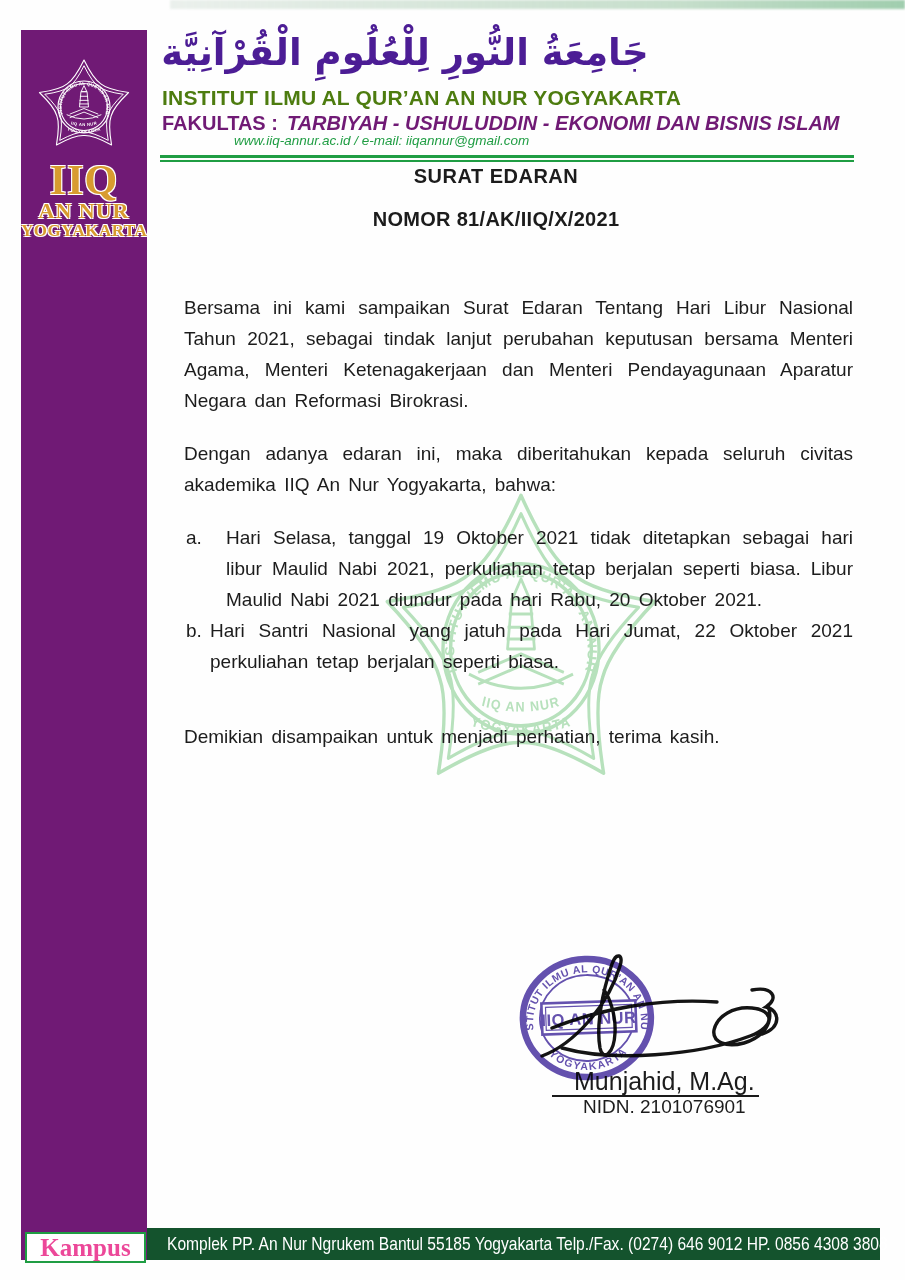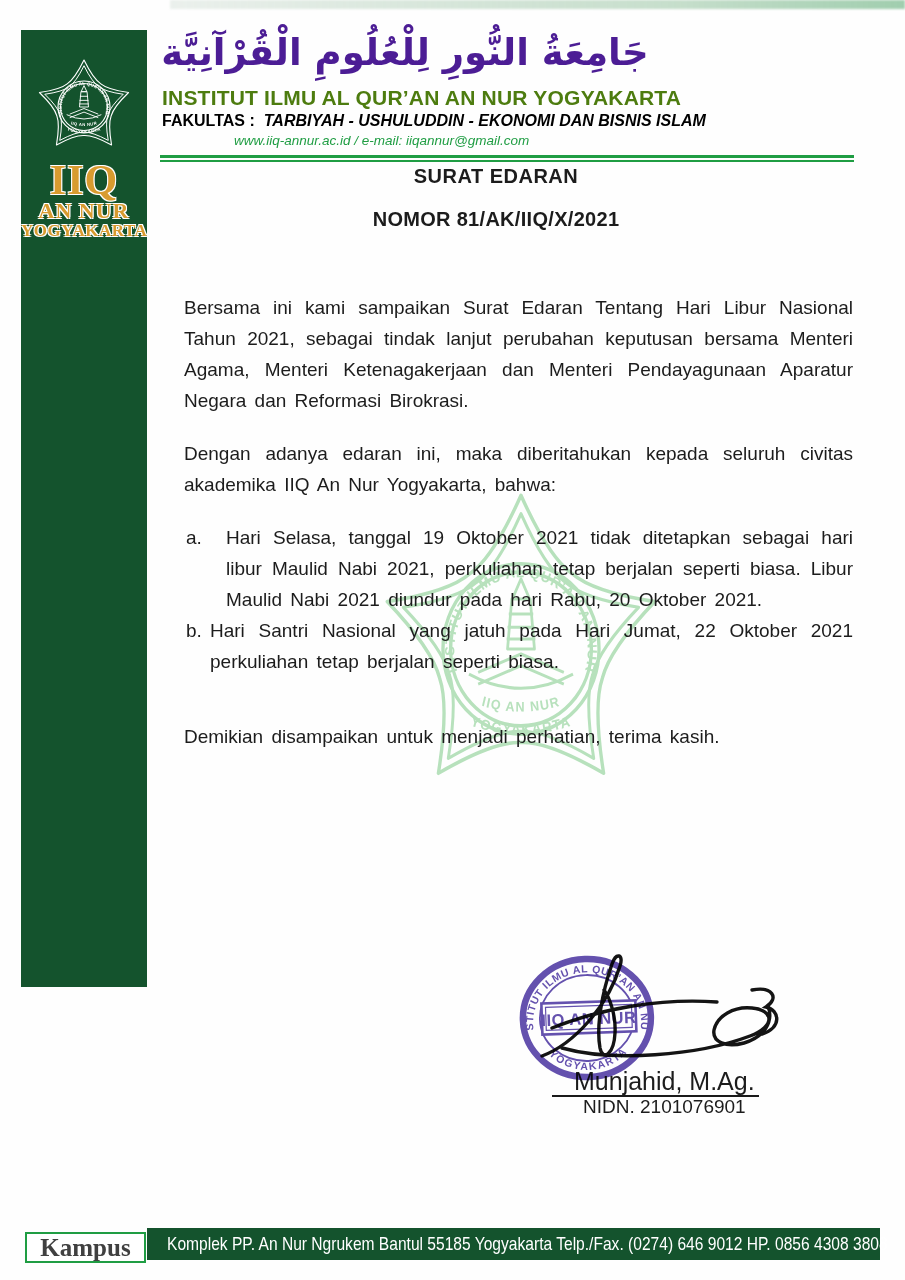--- a/index.html
+++ b/index.html
@@ -5,35 +5,35 @@
   html,body{margin:0;padding:0;background:#ffffff;}
   .page{position:relative;width:905px;height:1280px;background:#fefefe;overflow:hidden;
         font-family:"Liberation Sans",sans-serif;color:#1c1c1c;}
 
   
   .scan-top{position:absolute;left:170px;top:0;width:735px;height:9px;
     background:linear-gradient(90deg,rgba(180,200,185,.25),rgba(150,195,160,.55) 70%,rgba(120,185,140,.7));
     filter:blur(1px);}
 
   
-  .sidebar{position:absolute;left:21px;top:30px;width:126px;height:957px;background:#14532d;}
+  .sidebar{position:absolute;left:21px;top:30px;width:126px;height:1230px;background:#701a75;}
   .sidebar-seal{position:absolute;left:10px;top:26px;width:106px;height:102px;color:#ffffff;}
   .side-gold{position:absolute;width:126px;text-align:center;color:#d89b2f;
     font-family:"Liberation Serif",serif;font-weight:700;
     text-shadow:-1px -1px 0 #fff,1px -1px 0 #fff,-1px 1px 0 #fff,1px 1px 0 #fff;}
   .side-iiq{top:126px;left:0;font-size:42px;letter-spacing:1px;}
   .side-annur{top:168px;left:0;font-size:22px;letter-spacing:1px;}
   .side-yk{top:191px;left:0;font-size:17px;letter-spacing:0.5px;}
 
   
   .arabic{position:absolute;left:160px;top:18px;width:490px;text-align:center;
     font-family:"DejaVu Sans",sans-serif;font-size:37px;line-height:70px;color:#4c1d95;font-weight:700;}
   .institute{position:absolute;left:162px;top:86px;width:560px;font-size:21px;font-weight:700;
     color:#4d7c0f;letter-spacing:0.2px;}
-  .faculty{position:absolute;left:162px;top:112px;font-size:16px;font-weight:700;color:#000000;}
+  .faculty{position:absolute;left:162px;top:112px;font-size:20px;font-weight:700;color:#701a75;}
   .faculty .flist{font-style:italic;margin-left:9px;}
   .website{position:absolute;left:234px;top:133px;font-size:13.5px;font-style:italic;color:#1f9d43;}
   .rule{position:absolute;left:160px;top:155px;width:694px;height:2px;
     border-top:3px solid #1f9d43;border-bottom:2px solid #1f9d43;}
 
   
   .title-block{position:absolute;left:160px;top:164px;width:672px;text-align:center;}
   .doc-title{font-size:20px;font-weight:700;letter-spacing:0.5px;line-height:24px;}
   .doc-number{font-size:20px;font-weight:700;letter-spacing:0.3px;line-height:24px;margin-top:19px;}
 
@@ -58,21 +58,21 @@
   .stamp{position:absolute;left:512px;top:954px;width:150px;height:134px;z-index:3;
     transform:rotate(-2deg);opacity:.92;mix-blend-mode:multiply;}
   .ink{position:absolute;left:512px;top:948px;width:290px;height:125px;z-index:4;mix-blend-mode:multiply;}
 
   
   .footer-bar{position:absolute;left:147px;top:1228px;width:733px;height:32px;background:#14532d;z-index:2;}
   .footer-address{position:absolute;left:20px;top:0;width:710px;height:32px;line-height:32px;
     color:#ffffff;font-size:19px;white-space:nowrap;transform:scaleX(0.82);transform-origin:left center;}
   .kampus-box{position:absolute;left:25px;top:1232px;width:117px;height:27px;background:#ffffff;
     border:2px solid #1f9d43;z-index:3;display:flex;align-items:center;justify-content:center;}
-  .kampus-label{font-family:"Liberation Serif",serif;font-weight:700;font-size:25px;color:#404040;line-height:1;text-align:center;}
+  .kampus-label{font-family:"Liberation Serif",serif;font-weight:700;font-size:25px;color:#ec4899;line-height:1;text-align:center;}
 
   svg text{font-family:"Liberation Sans",sans-serif;}
 </style>
 </head>
 <body>
 
 <div class="page">
 
   <svg width="0" height="0" style="position:absolute">
     <defs>

